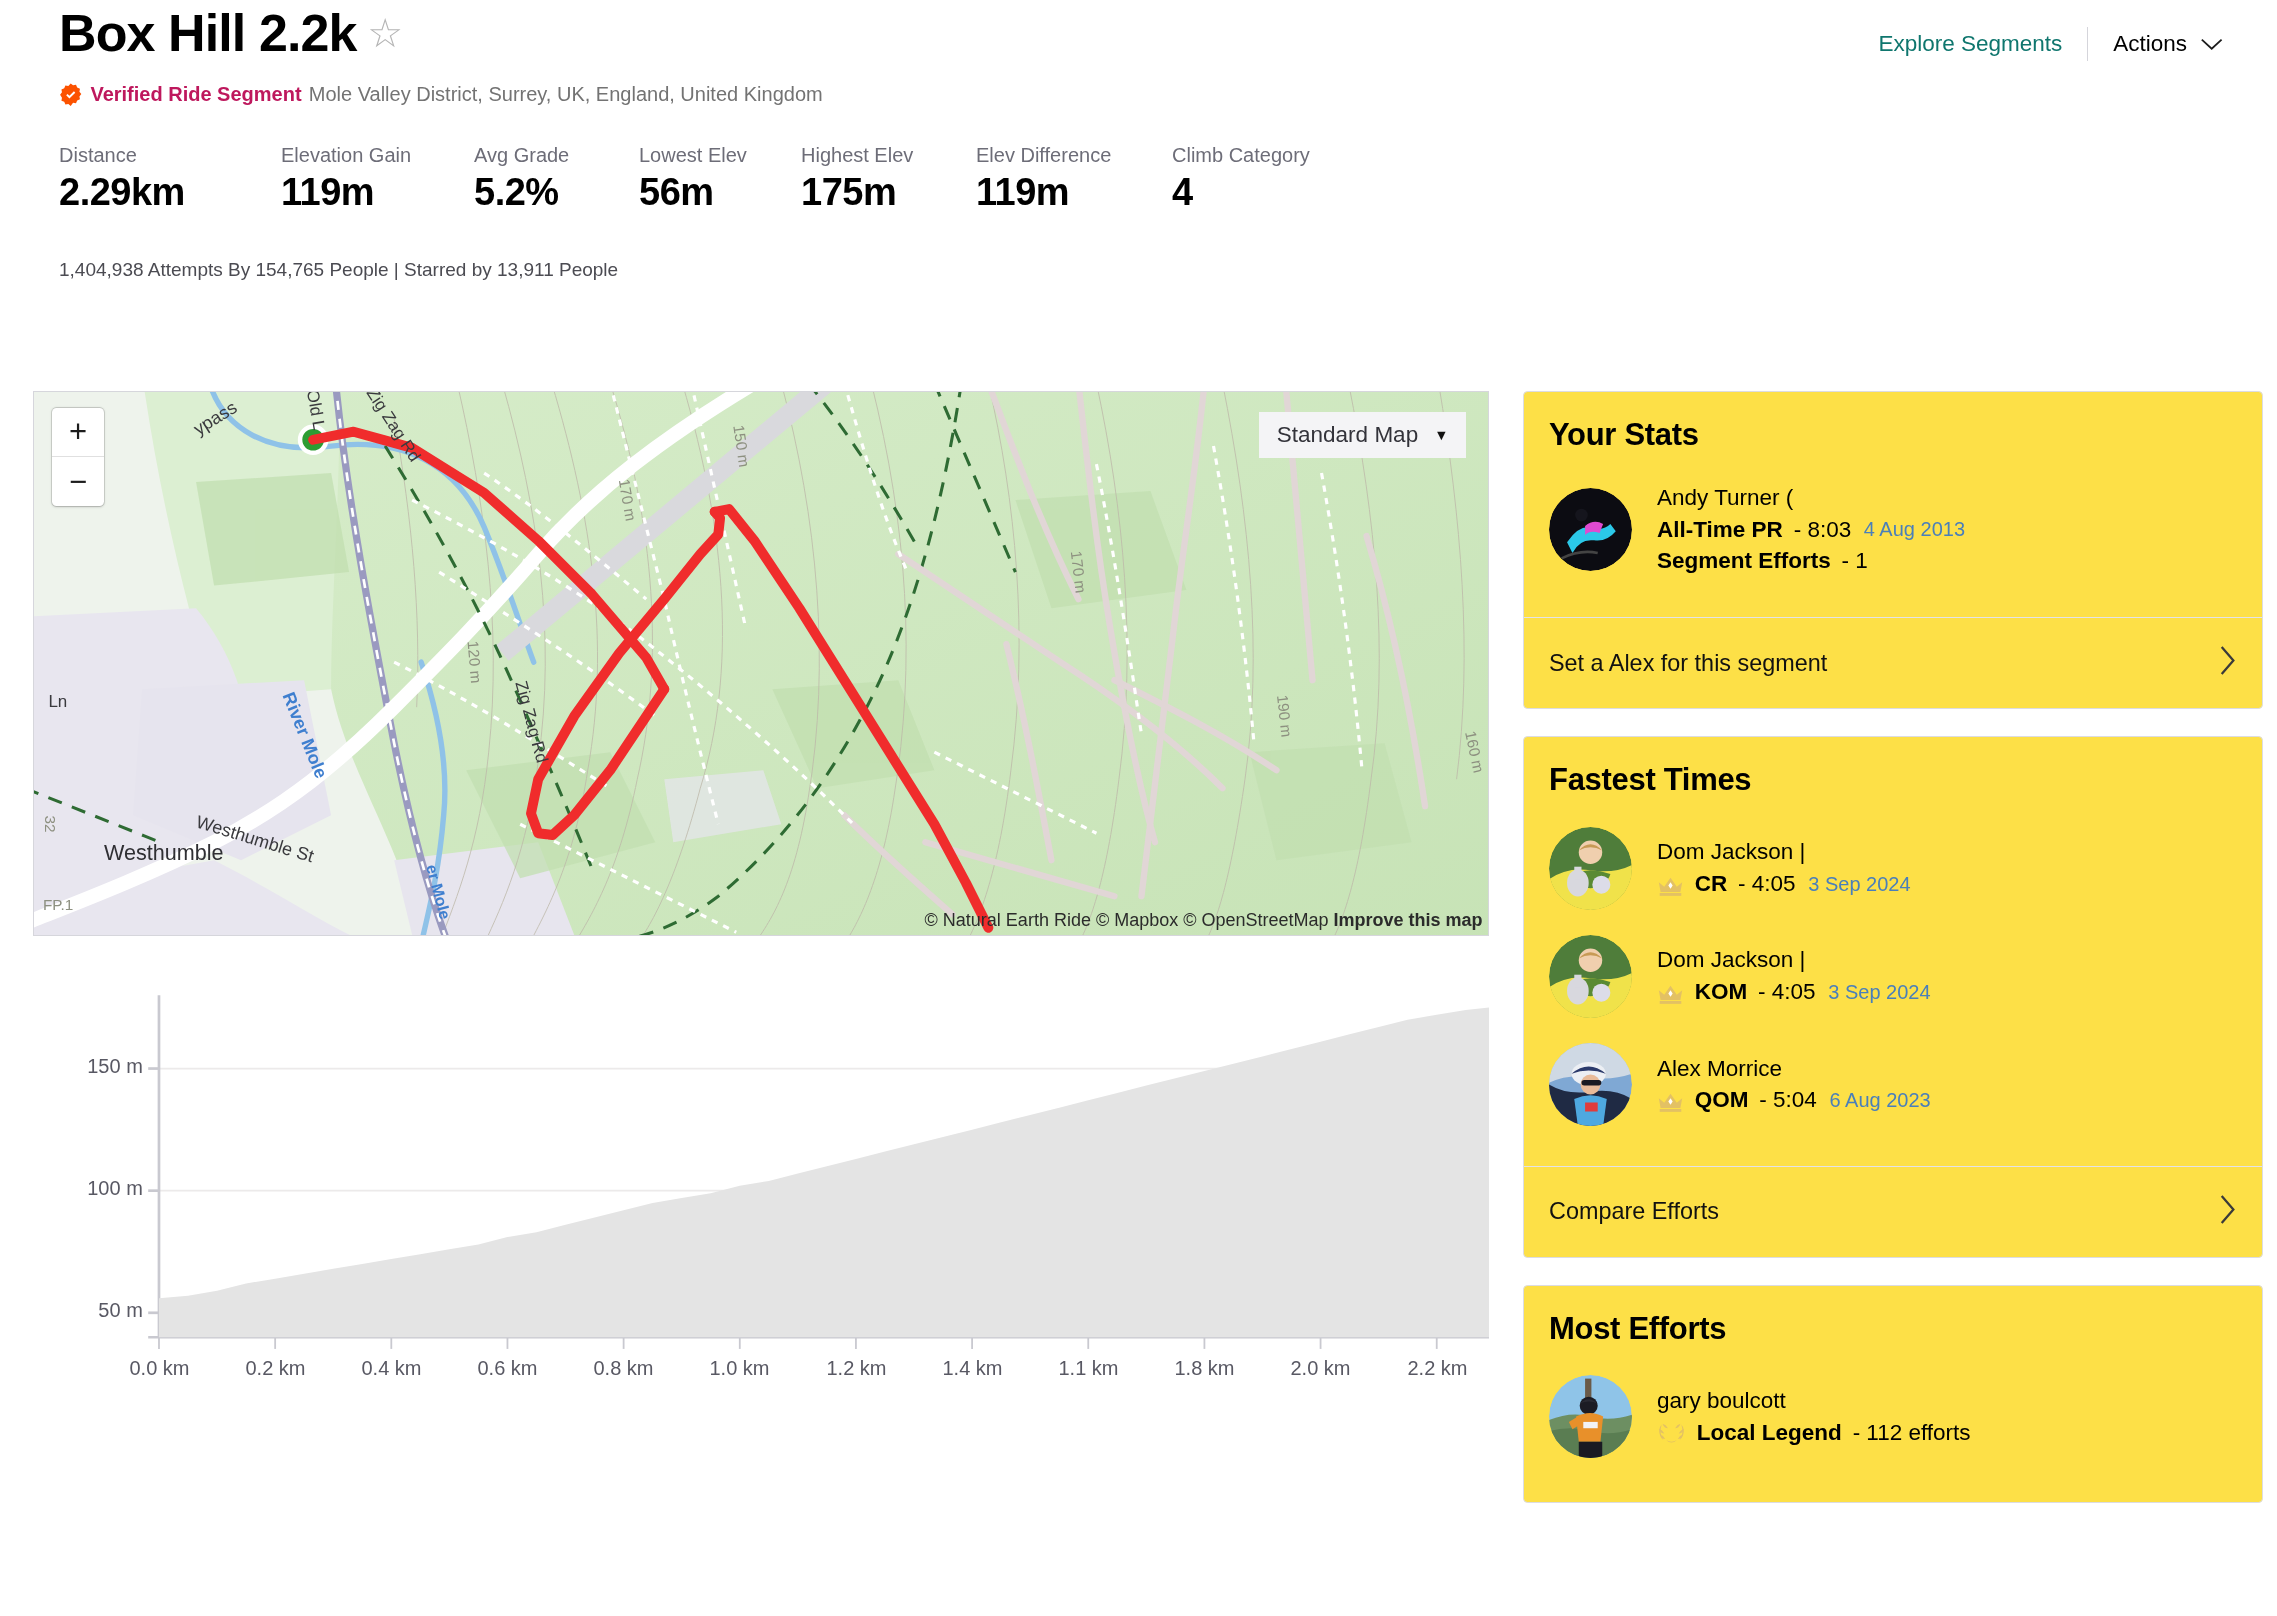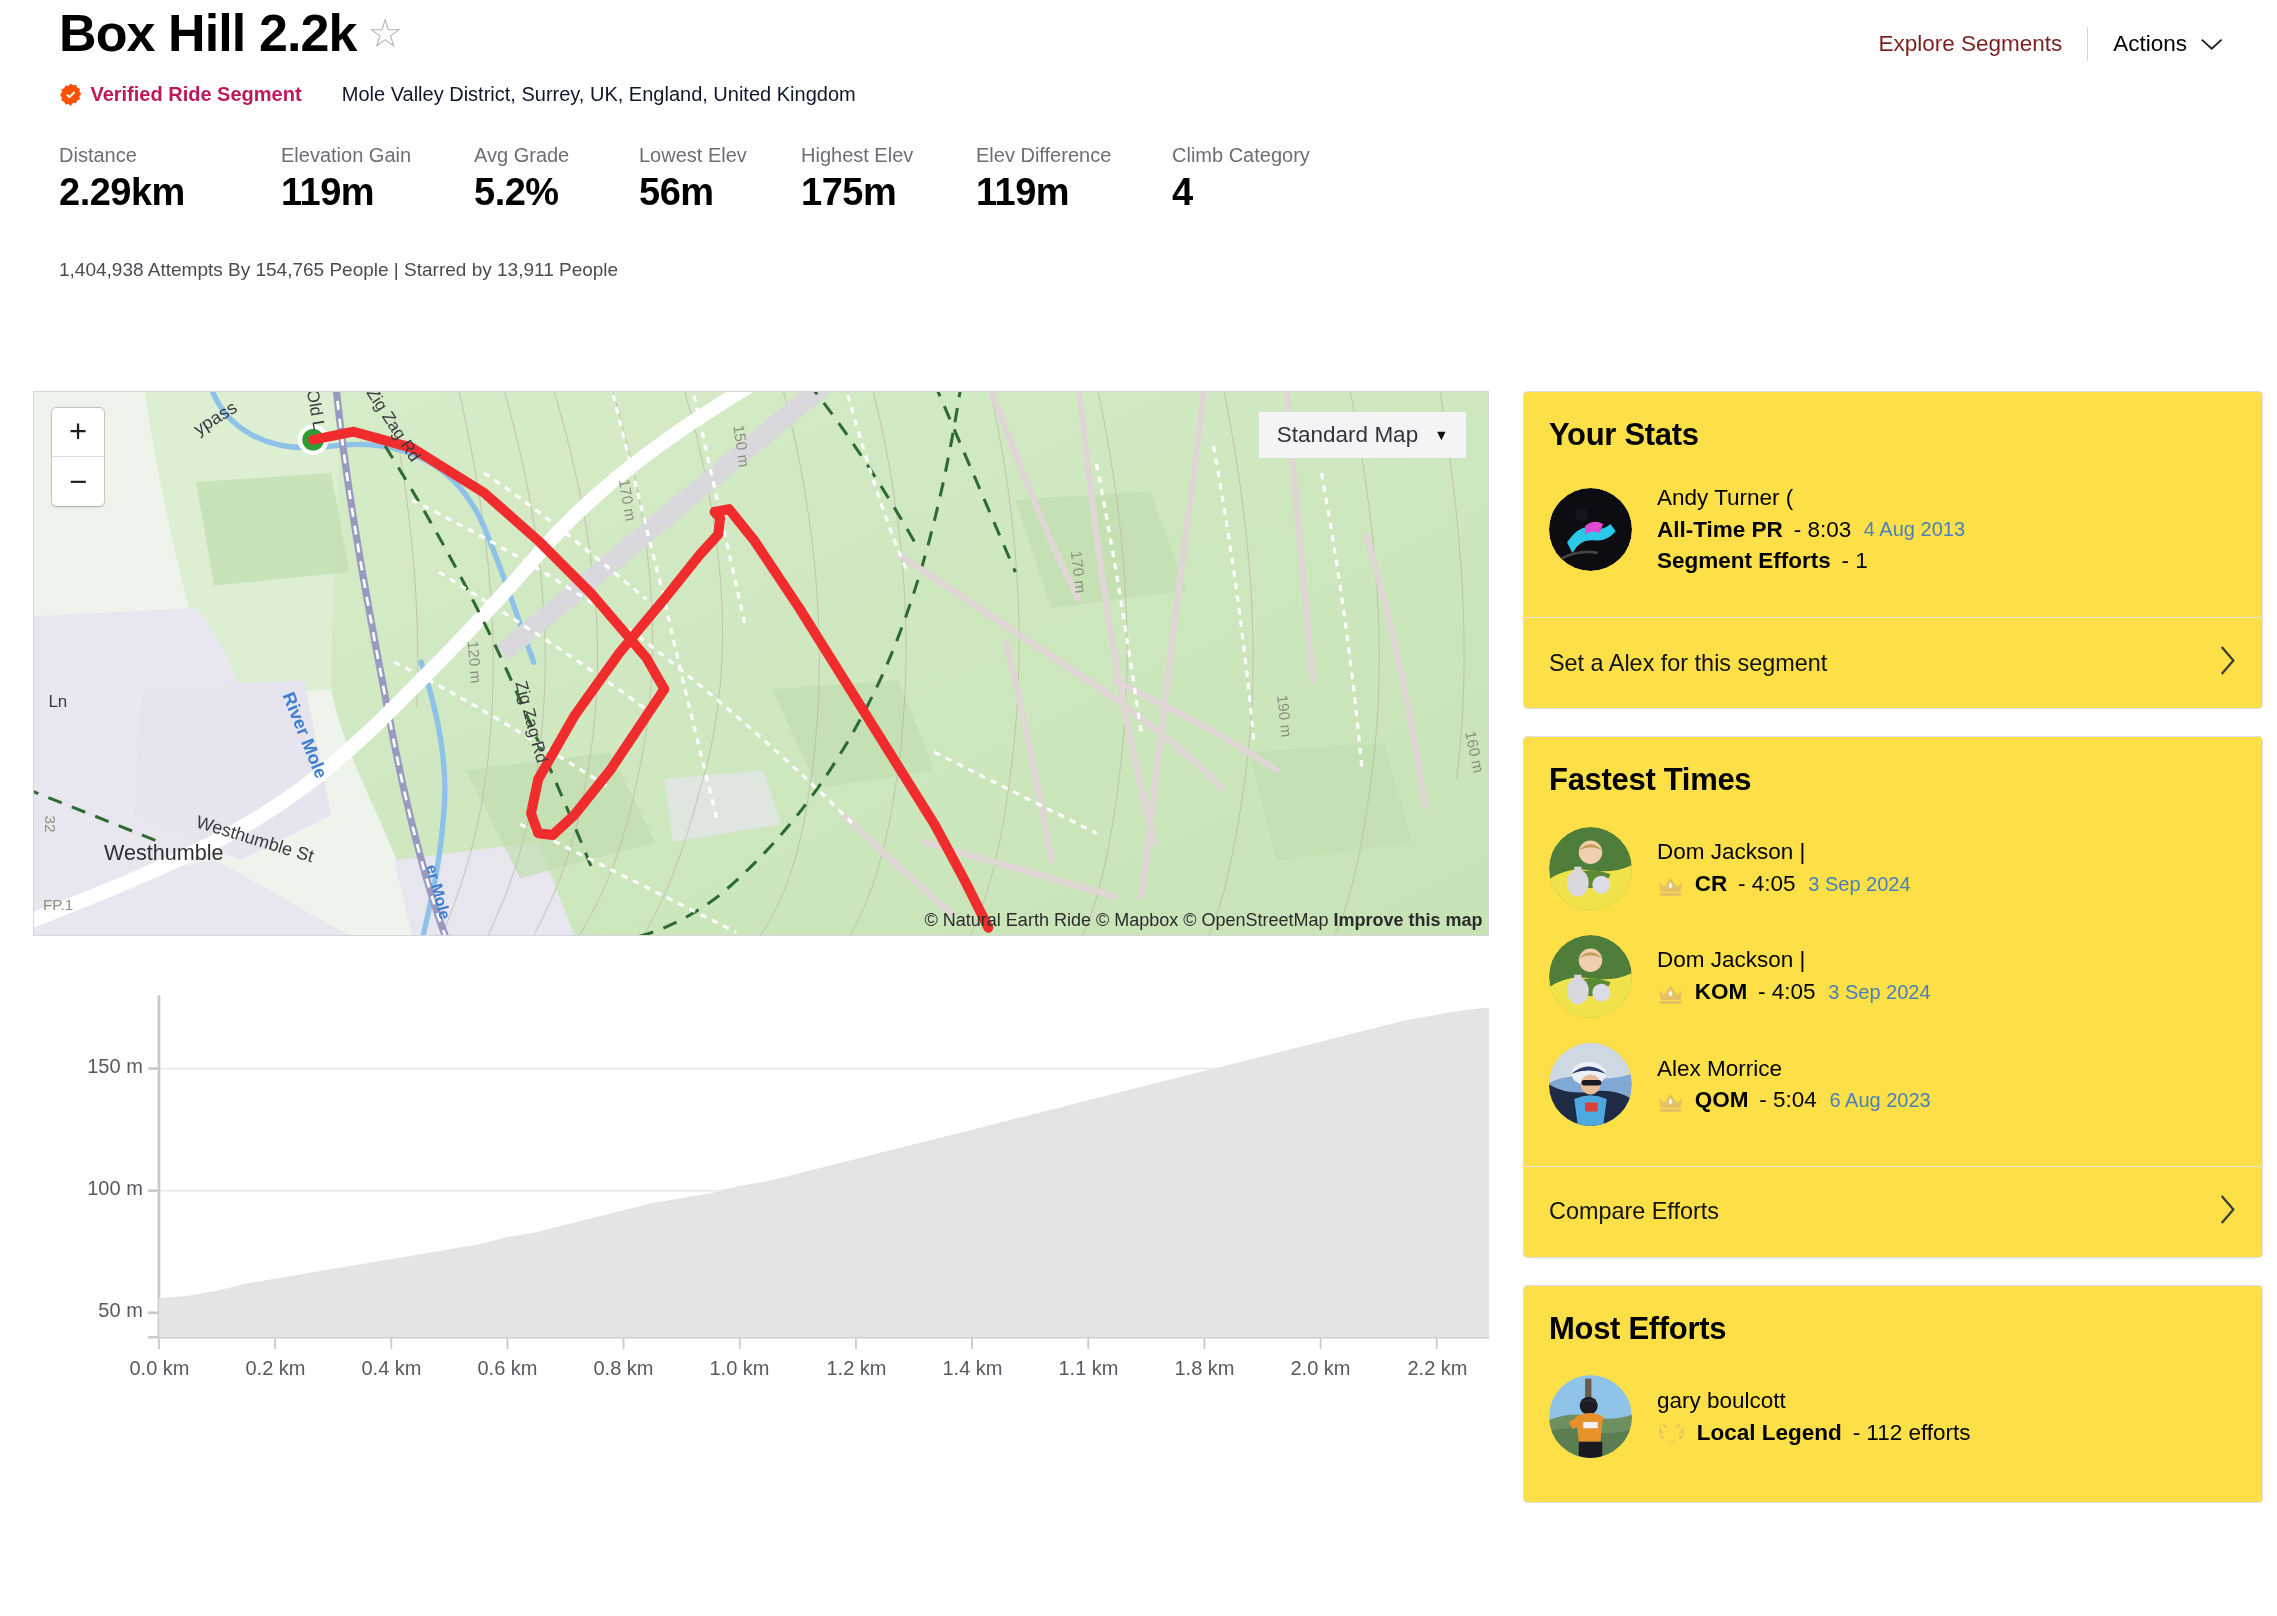--- a/index.html
+++ b/index.html
@@ -16,31 +16,31 @@
   
   #header { position:absolute; left:0; top:0; width:2277px; height:297px; }
   #title-row { position:absolute; left:59px; top:7.2px; display:flex; align-items:center; }
   #seg-title { font-size:52px; font-weight:700; letter-spacing:-0.9px; line-height:1; }
   #star-icon { margin-left:10.8px; font-size:40px; color:#b5b5b5; line-height:1; cursor:pointer; }
 
   #verified-row { position:absolute; left:59px; top:83px; display:flex; align-items:center; font-size:20px; }
   #verified-badge { width:23.4px; height:23.4px; margin-right:8px; flex:none; position:relative; }
   #verified-badge svg { display:block; }
   #verified-label { font-weight:700; color:#be185d; margin-right:7.2px; }
-  #location-text { color:#0f172a; font-weight:400;margin-left:33px; }
+  #location-text { color:#737373; font-weight:400; }
 
   #stats-row { position:absolute; left:59px; top:144px; display:flex; }
   .stat-block { margin-right:0; }
   .stat-label { font-size:20px; color:#6d6d78; line-height:1.1; margin-bottom:7.2px; white-space:nowrap; }
   .stat-value { font-size:38px; font-weight:700; line-height:1; letter-spacing:-0.5px; white-space:nowrap; }
 
   #attempts-line { position:absolute; left:59px; top:259px; font-size:19px; color:#4b4b52; }
 
   #header-actions { position:absolute; right:54px; top:27px; display:flex; align-items:center; font-size:22.5px; }
-  #explore-segments { color:#7f1d1d; cursor:pointer; }
+  #explore-segments { color:#0f766e; cursor:pointer; }
   #actions-divider { width:0.9px; height:34px; background:#d5d5db; margin:0 25px; }
   #actions-btn { color:#000; cursor:pointer; display:flex; align-items:center; }
   #chevron-down-icon { margin-left:12.6px; display:inline-block; }
 
   
   #map-wrap {
     position:absolute; left:33px; top:391px; width:1456px; height:545px;
     border:0.9px solid #d6d6dc; overflow:hidden; background:#d9ead2;
   }
   #map-canvas { position:absolute; inset:0; }

